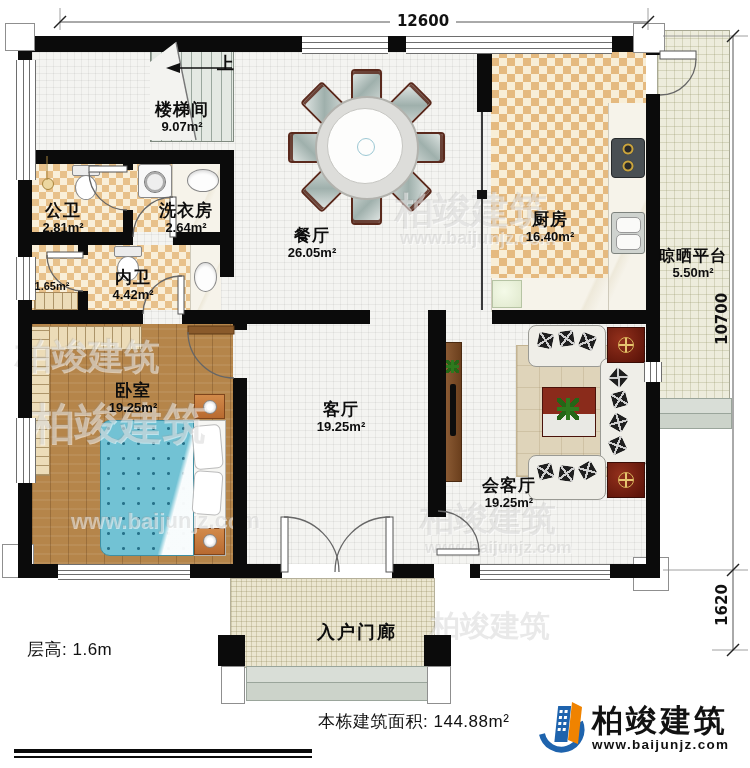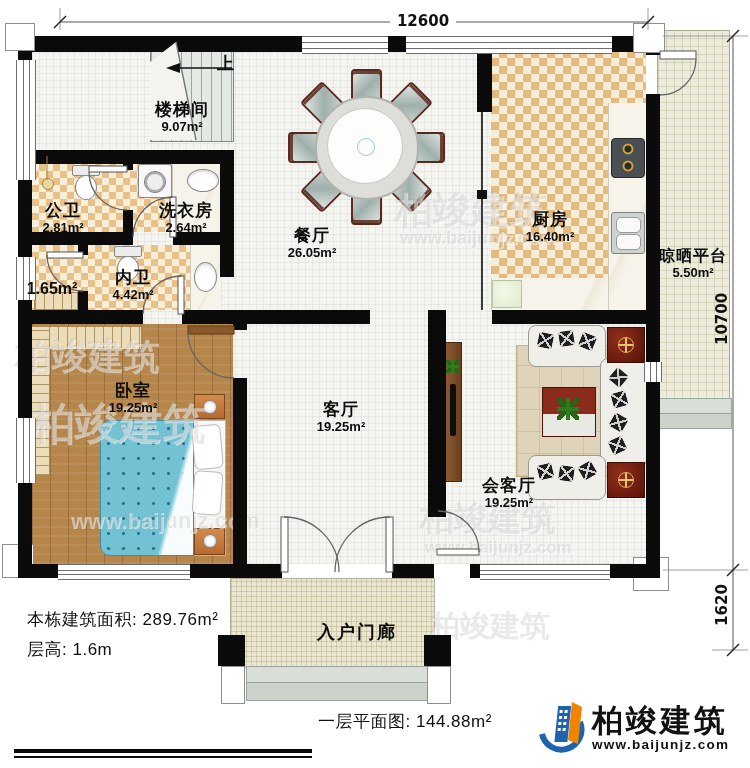--- a/index.html
+++ b/index.html
@@ -365,21 +365,21 @@
   </div>
   <div class="rlabel" style="left:63px;top:201px">
     <span class="nm">公卫</span>
     <span class="ar">2.81m²</span>
   </div>
   <div class="rlabel" style="left:186px;top:201px">
     <span class="nm">洗衣房</span>
     <span class="ar">2.64m²</span>
   </div>
   <div class="rlabel" style="left:52px;top:279px">
-    <span class="ar" style="font-size:16px">1.65m²</span>
+    <span class="ar" style="font-size:11px">1.65m²</span>
   </div>
   <div class="rlabel" style="left:133px;top:268px">
     <span class="nm">内卫</span>
     <span class="ar">4.42m²</span>
   </div>
   <div class="rlabel" style="left:312px;top:226px">
     <span class="nm">餐厅</span>
     <span class="ar">26.05m²</span>
   </div>
   <div class="rlabel" style="left:550px;top:210px">
@@ -399,32 +399,28 @@
     <span class="ar">19.25m²</span>
   </div>
   <div class="rlabel" style="left:509px;top:476px">
     <span class="nm">会客厅</span>
     <span class="ar">19.25m²</span>
   </div>
   <div class="rlabel" style="left:357px;top:622px">
     <span class="nm-lg">入户门廊</span>
   </div>
 
-  <div class="tb stat" style="left:27px;top:608px">
-    <span>本栋建筑面积:</span>
-    <span>289.76m²</span>
-  </div>
   <div class="tb stat" style="left:27px;top:638px">
     <span>层高:</span>
     <span>1.6m</span>
   </div>
   <div class="rule" style="left:14px;top:749px;width:298px;height:4px"></div>
   <div class="rule" style="left:14px;top:756px;width:298px;height:2px"></div>
   <div class="tb stat" style="left:318px;top:710px">
-    <span>一层平面图:</span>
+    <span>本栋建筑面积:</span>
     <span>144.88m²</span>
   </div>
 
   <svg class="abs" style="left:534px;top:698px;z-index:60" width="56" height="60" viewBox="0 0 56 60">
     <path d="M8,36 a20,20 0 1 0 38,-12" fill="none" stroke="#1e63ad" stroke-width="6"></path>
     <g transform="skewX(-6)">
       <rect x="25" y="8" width="13" height="36" fill="#1e63ad"></rect>
       <rect x="27" y="12" width="3" height="3" fill="#fff"></rect>
         <rect x="32" y="12" width="3" height="3" fill="#fff"></rect>
       <rect x="27" y="18" width="3" height="3" fill="#fff"></rect>

